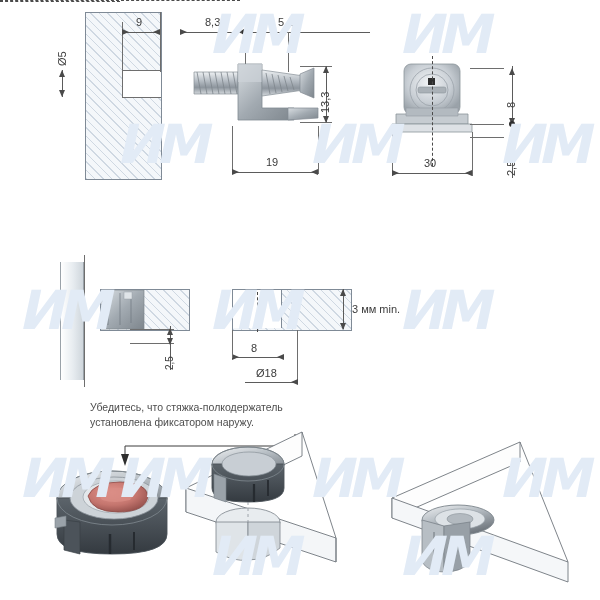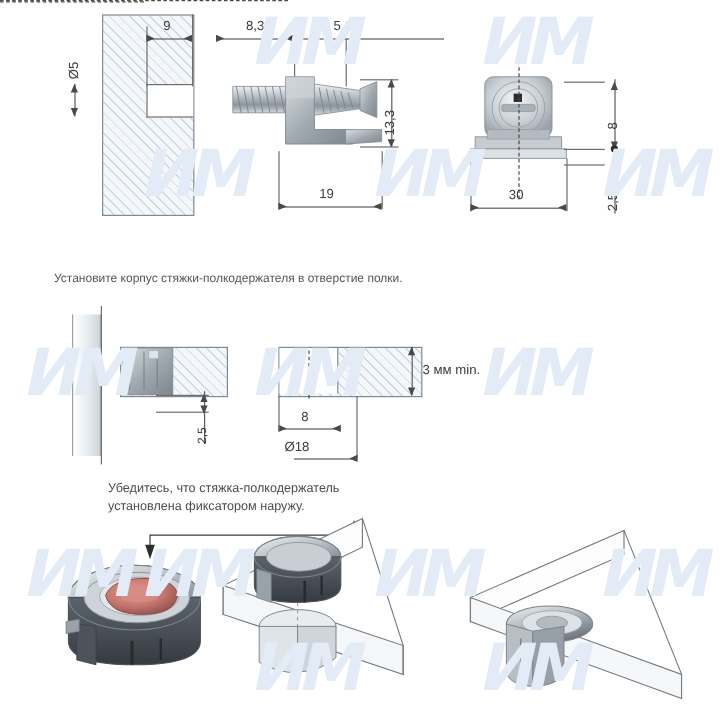--- a/index.html
+++ b/index.html
@@ -181,21 +181,20 @@
   <div class="ln hl thin" style="left:470px;top:124px;width:34px;"></div>
   <div class="ln hl thin" style="left:470px;top:137px;width:34px;"></div>
   <div class="ln vl" style="left:512px;top:66px;height:112px;"></div>
   <div class="arw arwU" style="left:509px;top:68px;"></div>
   <div class="arw arwD" style="left:509px;top:118px;"></div>
   <div style="position:absolute;left:509px;top:121px;width:6px;height:6px;border-radius:50%;background:#2e2e2e;"></div>
   <div class="arw arwU" style="left:509px;top:130px;"></div>
   <div class="dim dimv" style="left:505px;top:108px;">8</div>
   <div class="dim dimv" style="left:505px;top:176px;">2,5</div>
 
-  <div class="h-sub" style="left:45px;top:227px;">Установите корпус стяжки-полкодержателя в отверстие полки.</div>
 
   <div style="position:absolute;left:60px;top:262px;width:22px;height:118px;background:linear-gradient(90deg,#ffffff 0%,#e7ecf0 55%,#cfd6dc 100%);border-left:1px solid #9aa2a9;border-right:1px solid #9aa2a9;"></div>
   <div class="ln vl thin" style="left:84px;top:255px;height:132px;"></div>
 
   <div class="hatch" style="left:100px;top:289px;width:88px;height:40px;"></div>
 
   <svg style="left:100px;top:289px;width:46px;height:42px;">
     <rect x="2" y="1" width="42" height="39" fill="url(#mg2)" stroke="#7e868d" stroke-width="0.7"></rect>
     <g stroke="#6f777e" stroke-width="0.7" fill="none">
       <path d="M8,4 L8,36"></path>
@@ -218,21 +217,21 @@
 
   <div class="ln hl" style="left:232px;top:357px;width:52px;"></div>
   <div class="arw arwR" style="left:232px;top:354px;"></div>
   <div class="arw arwL" style="left:277px;top:354px;"></div>
   <div class="ln vl thin" style="left:232px;top:330px;height:28px;"></div>
   <div class="dim" style="left:251px;top:342px;">8</div>
 
   <div class="ln vl thin" style="left:297px;top:330px;height:52px;"></div>
   <div class="ln hl" style="left:245px;top:382px;width:52px;"></div>
   <div class="arw arwL" style="left:291px;top:379px;"></div>
-  <div class="dim" style="left:237px;top:367px;">Ø18</div>
+  <div class="dim" style="left:256px;top:367px;">Ø18</div>
 
   <div class="ln vl" style="left:343px;top:289px;height:40px;"></div>
   <div class="arw arwU" style="left:340px;top:289px;"></div>
   <div class="arw arwD" style="left:340px;top:323px;"></div>
   <div class="dim" style="left:352px;top:303px;">3 мм min.</div>
 
 
   <div class="note" style="left:90px;top:400px;">Убедитесь, что стяжка-полкодержатель</div>
   <div class="note" style="left:90px;top:415px;">установлена фиксатором наружу.</div>
 

